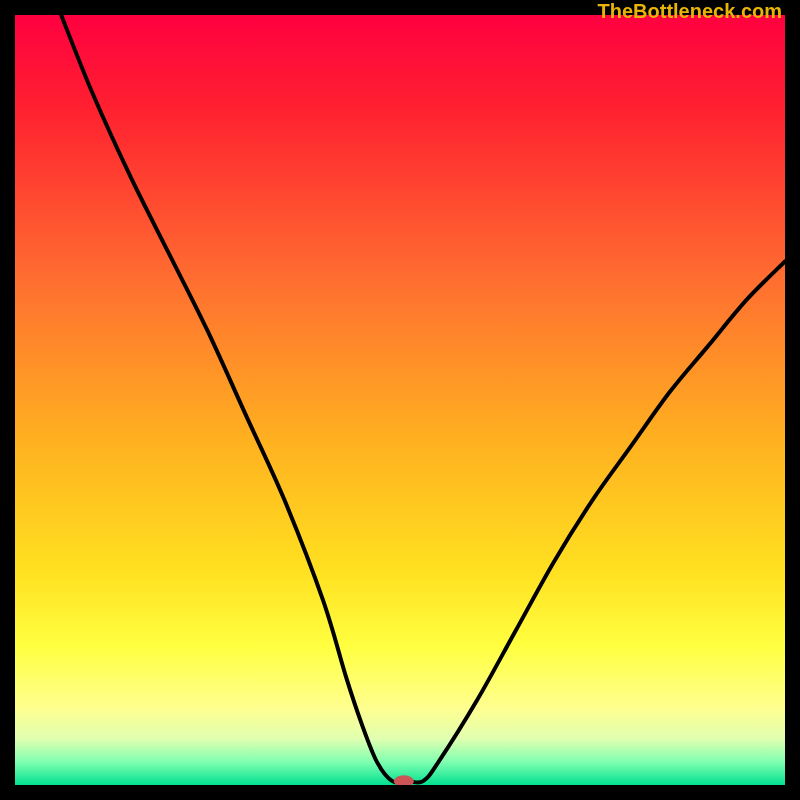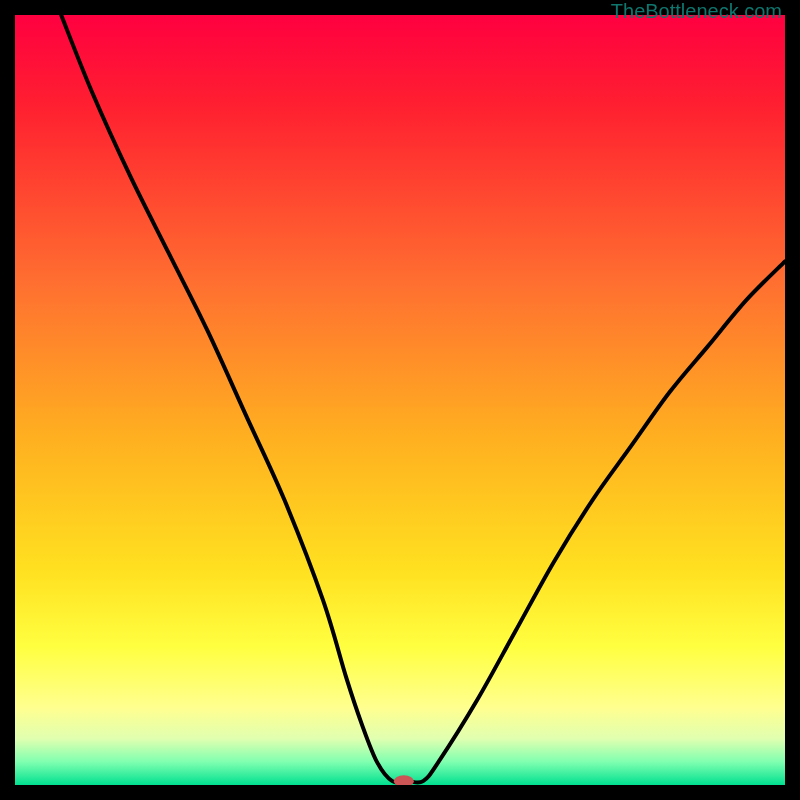--- a/index.html
+++ b/index.html
@@ -21,23 +21,23 @@
     left: 15px;
     top: 15px;
     width: 770px;
     height: 770px;
     overflow: hidden;
   }
   .watermark {
     position: absolute;
     top: 0px;
     right: 18px;
-    color: #0f766e;
+    color: #eab308;
     font-size: 20px;
-    font-weight: normal;
+    font-weight: bold;
     z-index: 10;
   }
   svg {
     position: absolute;
     left: 0;
     top: 0;
   }
 </style>
 </head>
 <body>

